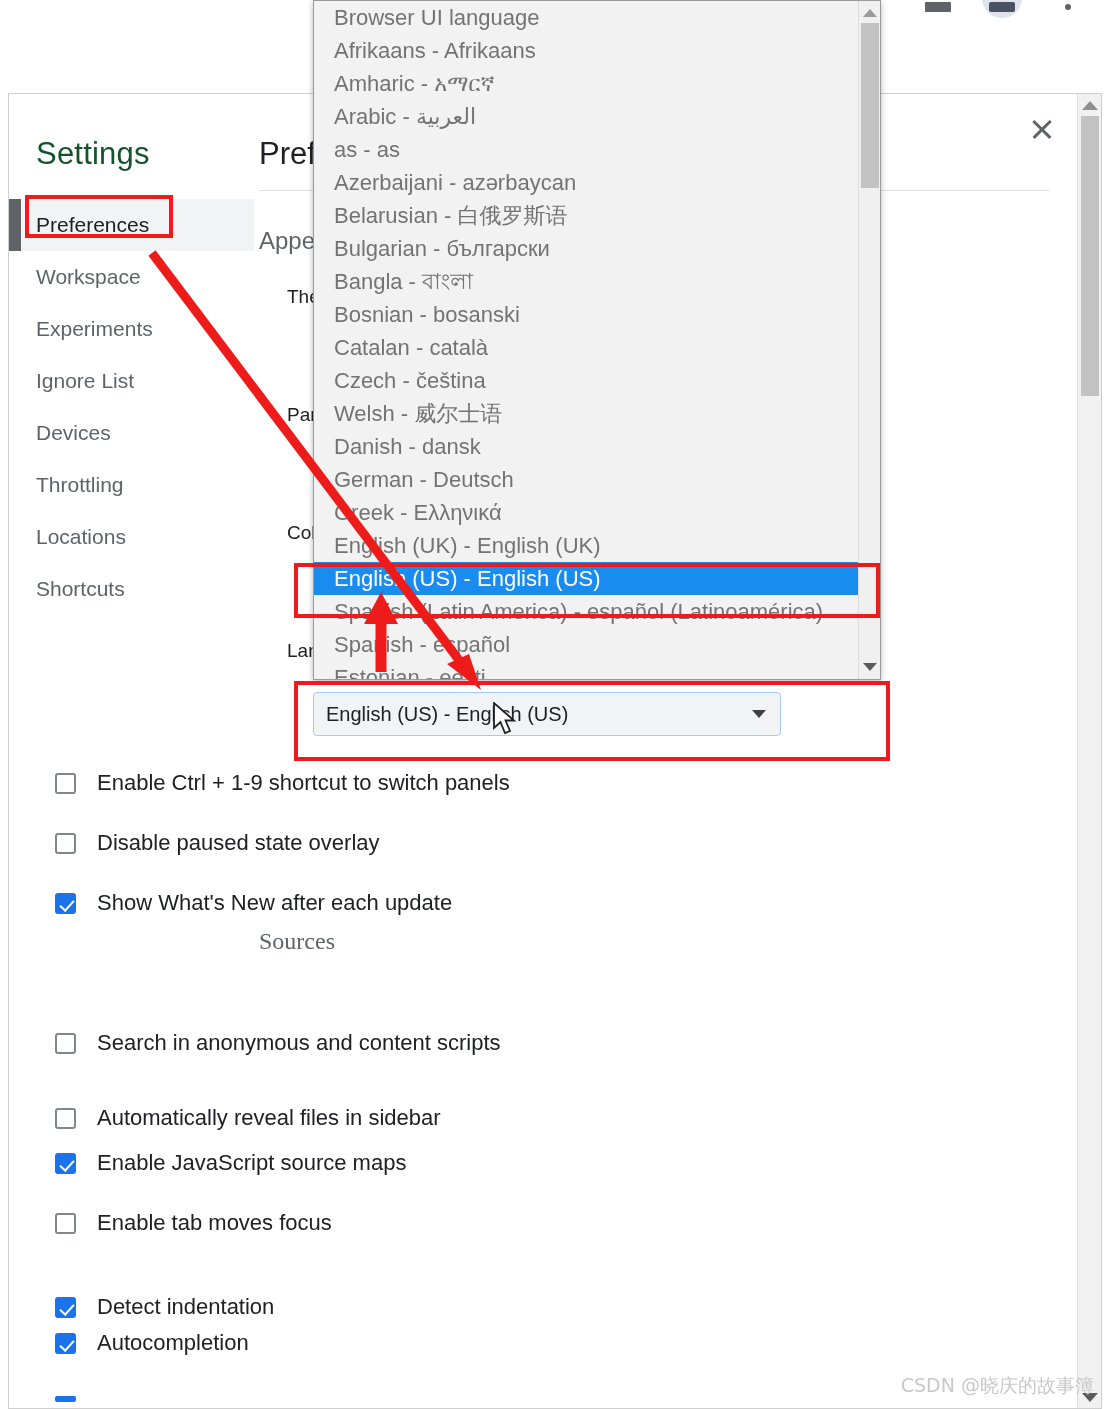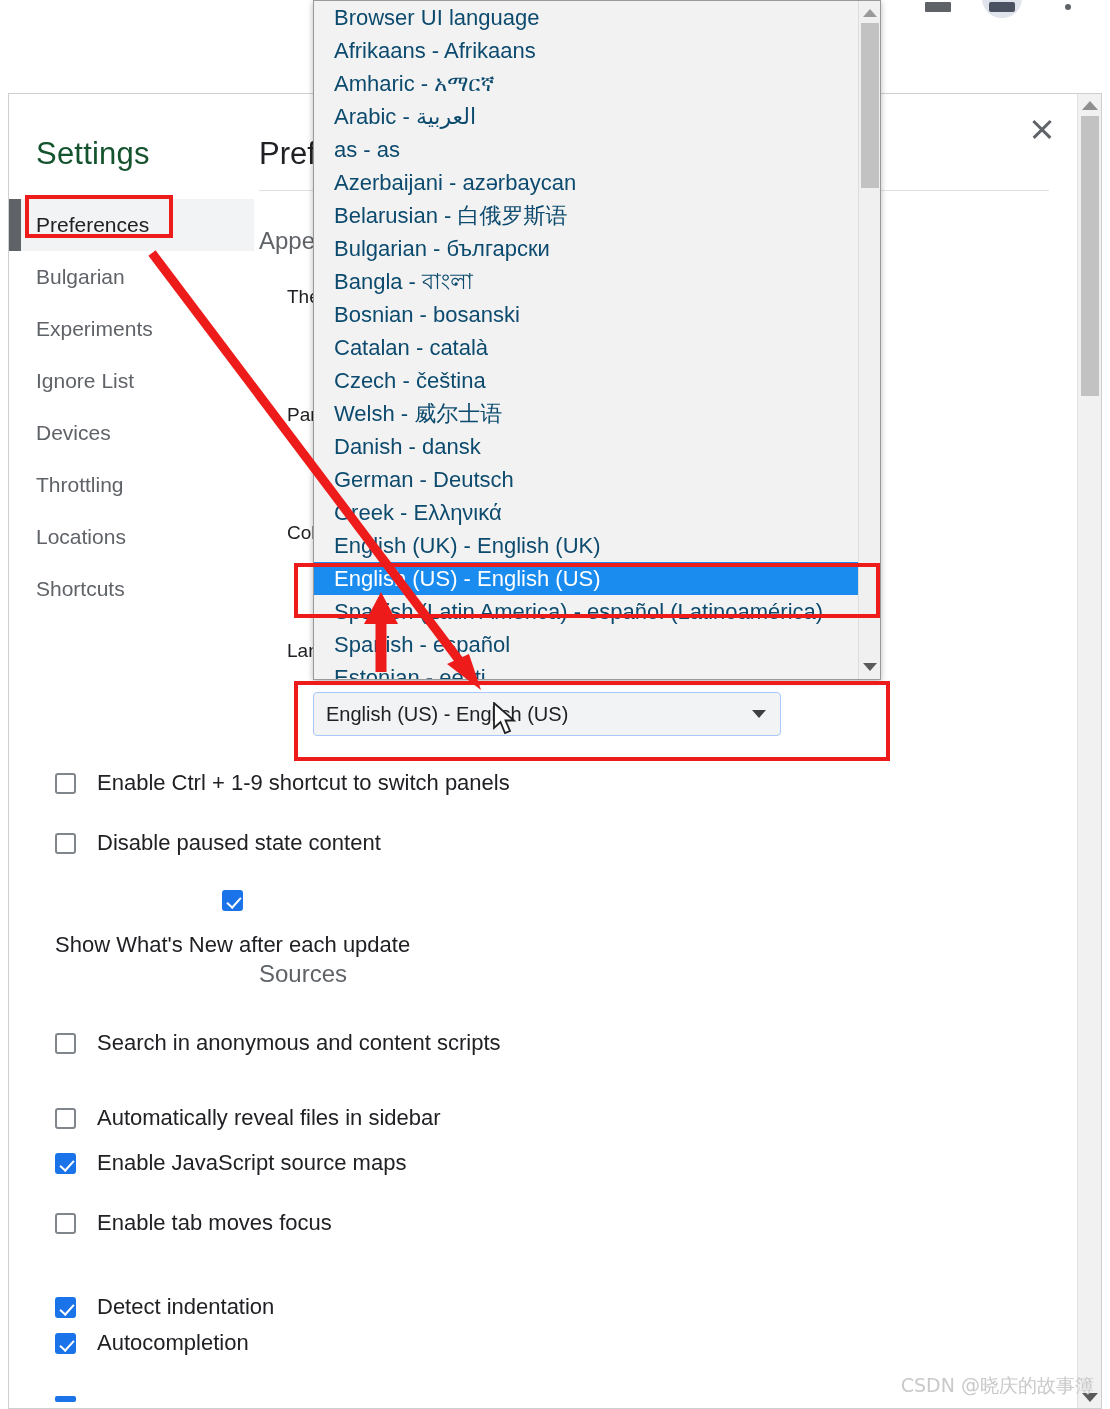--- a/index.html
+++ b/index.html
@@ -72,21 +72,21 @@
   }
 
   
   .dropdown {
     position:absolute; left:313px; top:0px; width:568px; height:680px;
     background:#f2f2f2; border:1px solid #999; box-shadow:0 2px 6px rgba(0,0,0,.28);
     overflow:hidden;
   }
   .dd-scroll { position:absolute; left:0; top:0; right:22px; bottom:0; }
   .dd-item {
-    height:33px; line-height:33px; padding-left:20px; font-size:22px; color:#0c4a6e;
+    height:33px; line-height:33px; padding-left:20px; font-size:22px; color:#737373;
     white-space:nowrap; overflow:hidden;
   }
   .dd-item.selected { background:#1a8cf0; color:#ffffff; }
 
   
   .dd-sb { position:absolute; right:0; top:0; width:22px; height:100%; background:#f0f0f0; border-left:1px solid #ddd; }
   .dd-sb .arrow-up, .dd-sb .arrow-dn {
     position:absolute; left:50%; transform:translateX(-50%); width:0;height:0;
     border-left:7px solid transparent;border-right:7px solid transparent;
   }
@@ -151,65 +151,65 @@
   </div>
 
   <div class="devtools-panel">
 
     <div class="close-btn"></div>
 
     <div class="settings-sidebar">
       <div class="settings-title">Settings</div>
       <div class="nav-list">
         <div class="nav-item selected"><span>Preferences</span></div>
-        <div class="nav-item"><span>Bulgarian</span></div>
+        <div class="nav-item"><span>Workspace</span></div>
         <div class="nav-item"><span>Experiments</span></div>
         <div class="nav-item"><span>Ignore List</span></div>
         <div class="nav-item"><span>Devices</span></div>
         <div class="nav-item"><span>Throttling</span></div>
         <div class="nav-item"><span>Locations</span></div>
         <div class="nav-item"><span>Shortcuts</span></div>
       </div>
     </div>
 
     <div class="settings-main">
       <div class="main-heading">Preferences</div>
       <div class="heading-rule"></div>
 
       <div class="section-title" style="top:133px;">Appearance</div>
 
       <div class="field-label" style="left:33px; top:192px;">Theme</div>
       <div class="field-label" style="left:33px; top:310px;">Panel layout</div>
       <div class="field-label" style="left:33px; top:428px;">Color format</div>
       <div class="field-label" style="left:33px; top:546px;">Language</div>
 
-      <div class="section-title" style="top:866px;">Sources</div>
+      <div class="section-title" style="top:834px;font-family:Liberation Serif, serif;">Sources</div>
     </div>
 
     <div class="page-sb">
       <div class="arrow-up"></div>
       <div class="thumb"></div>
       <div class="arrow-dn"></div>
     </div>
   </div>
 
   <div class="lang-select">
     <span>English (US) - English (US)</span>
     <span class="caret"></span>
   </div>
 
   <div class="check-row" style="top:770px;">
     <span class="cbox"></span>
     <span class="check-label">Enable Ctrl + 1-9 shortcut to switch panels</span>
   </div>
   <div class="check-row" style="top:830px;">
     <span class="cbox"></span>
-    <span class="check-label">Disable paused state content</span>
-  </div>
-  <div class="check-row" style="top:890px;flex-direction:column;">
+    <span class="check-label">Disable paused state overlay</span>
+  </div>
+  <div class="check-row" style="top:890px;">
     <span class="cbox checked"></span>
     <span class="check-label">Show What's New after each update</span>
   </div>
 
   <div class="check-row" style="top:1030px;">
     <span class="cbox"></span>
     <span class="check-label">Search in anonymous and content scripts</span>
   </div>
   <div class="check-row" style="top:1090px;margin-top:15px;">
     <span class="cbox"></span>

